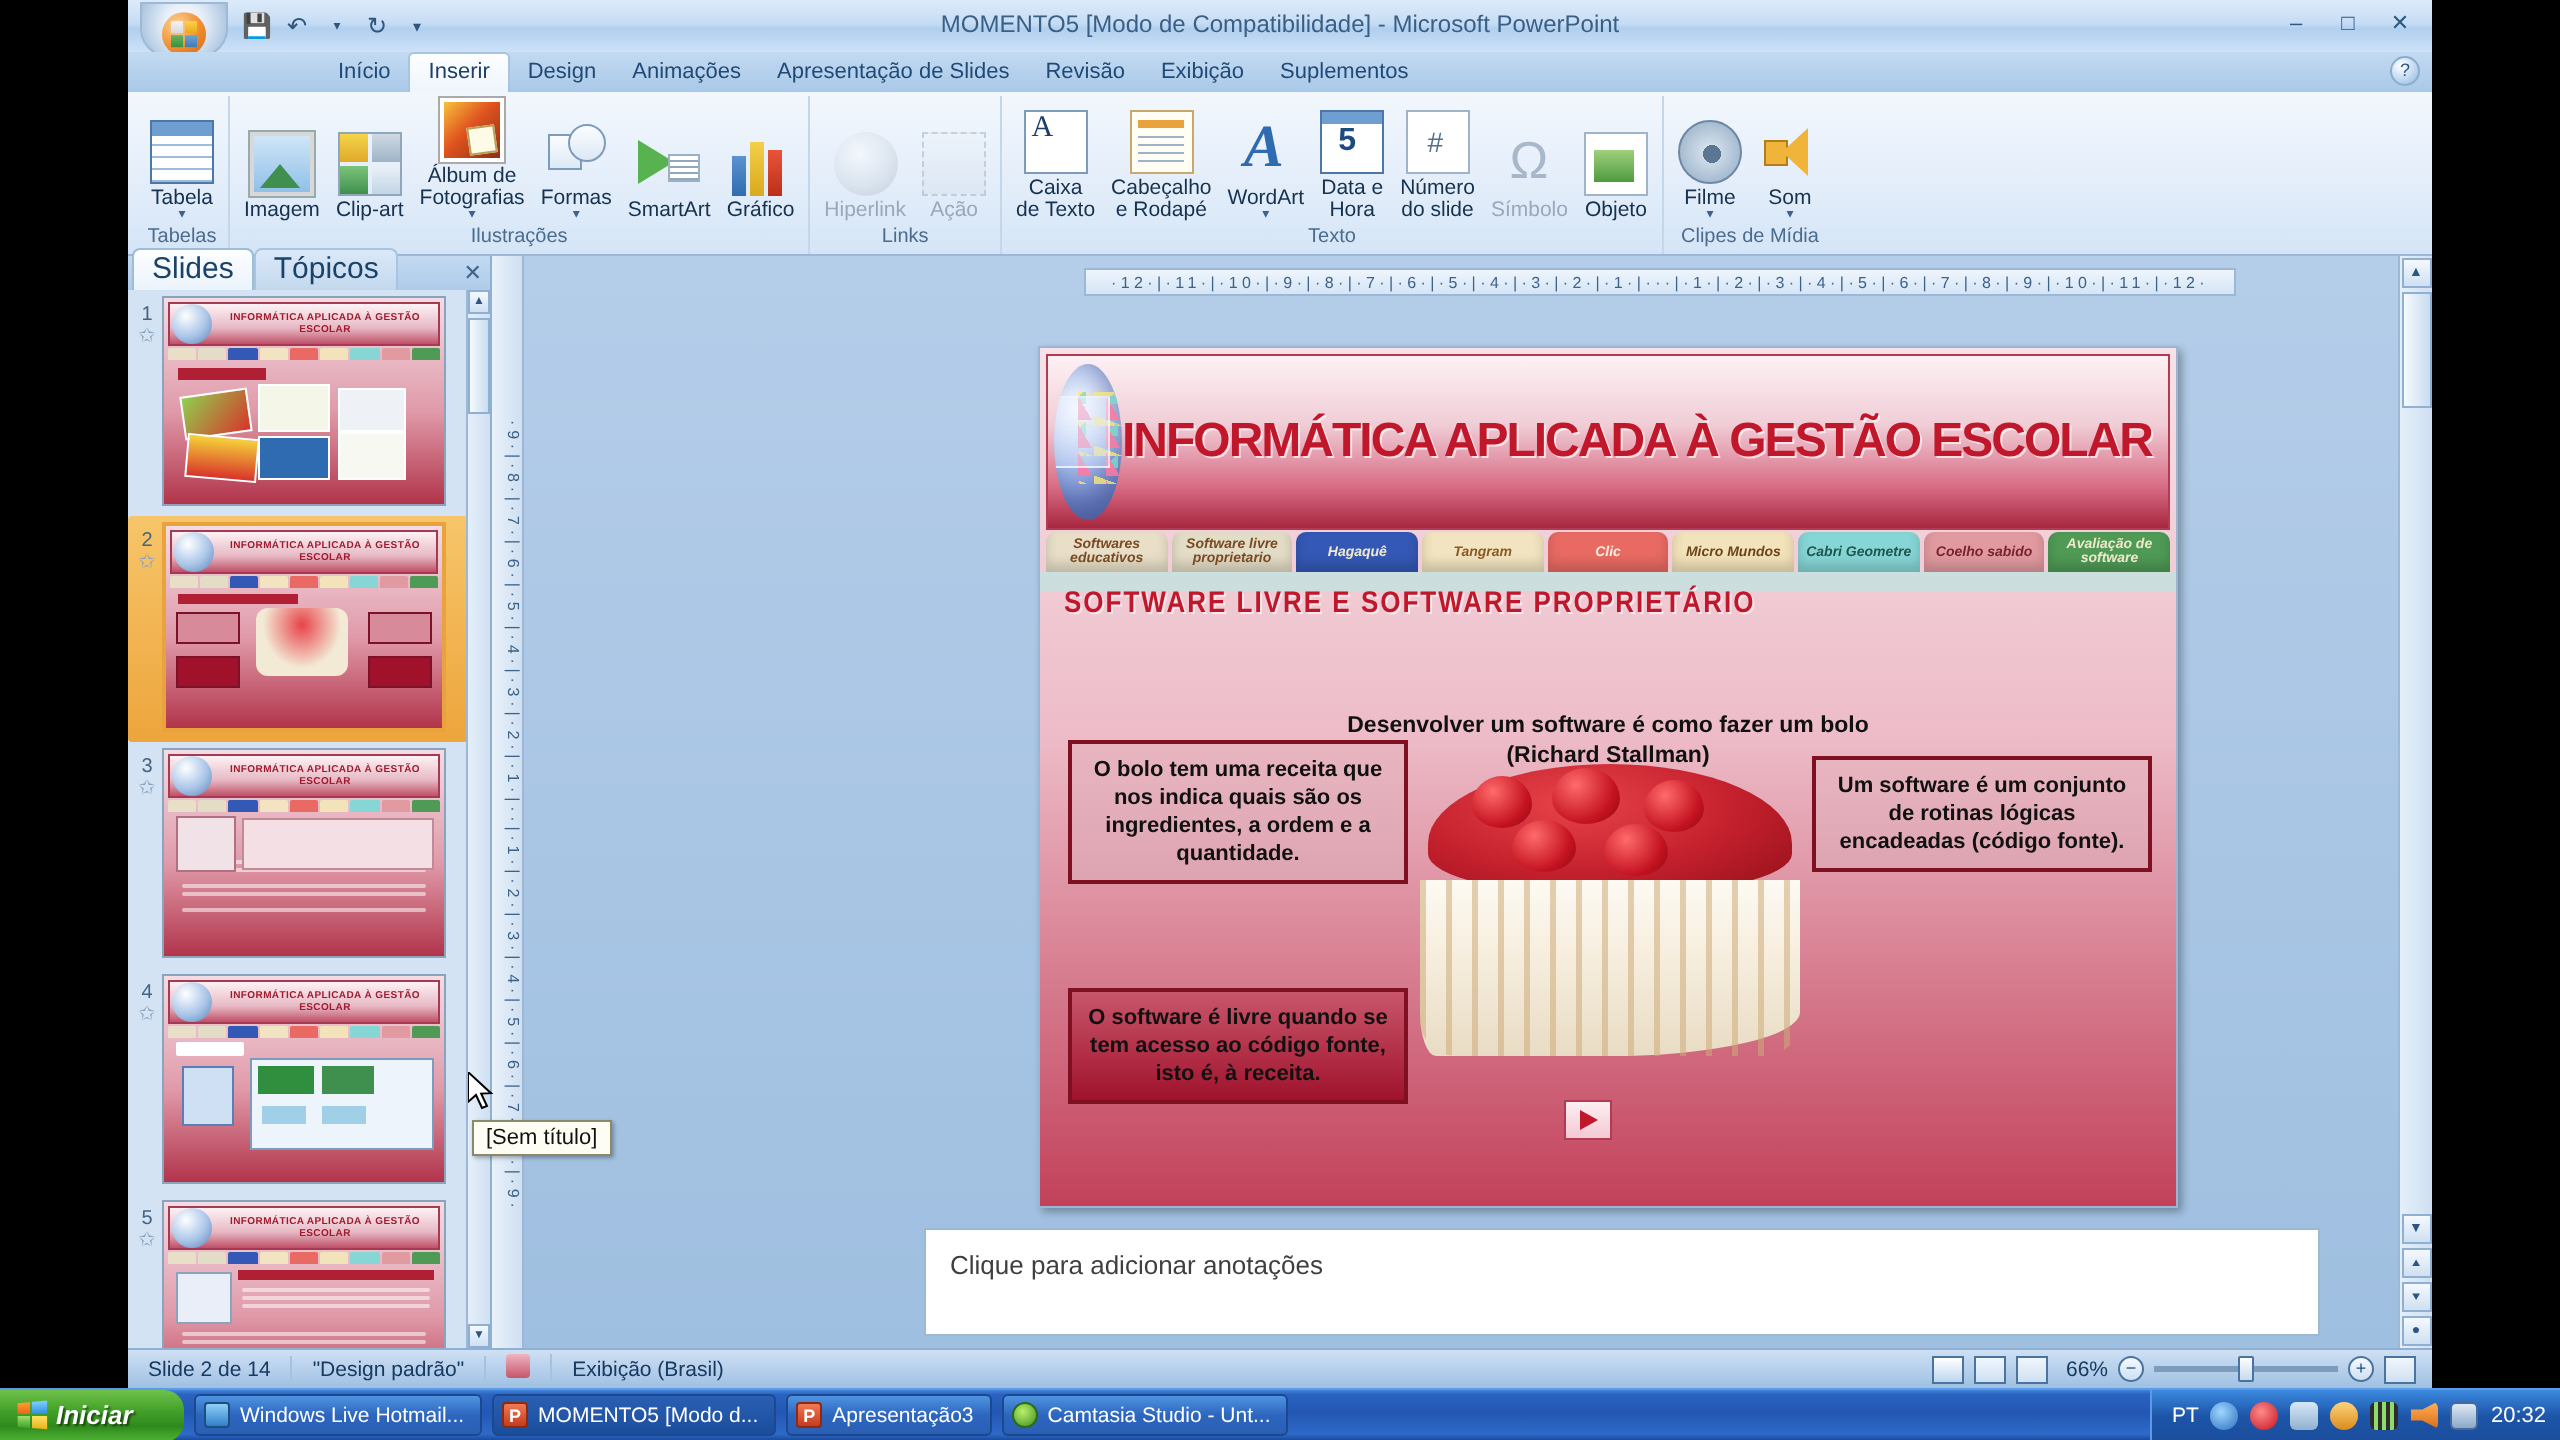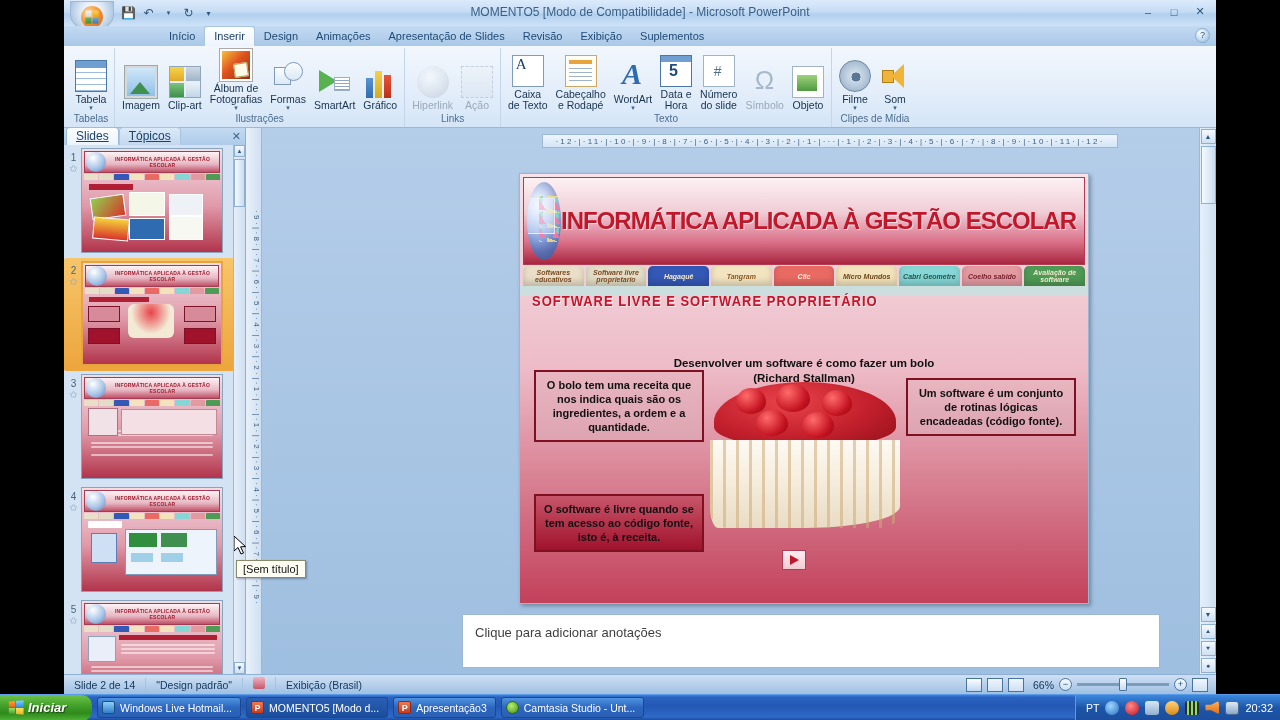--- a/index.html
+++ b/index.html
@@ -127,21 +127,21 @@
 
   
   #workarea { position:absolute; left:0; top:128px; width:1152px; height:546px;
      background:linear-gradient(#b4cde9,#9fbfe0); }
 
   
   #leftpanel { position:absolute; left:0; top:0; width:182px; height:546px;
      background:linear-gradient(#cfe0f4,#c3d8ef); border-right:1px solid #8fb0d3; }
   #panel-tabs { position:relative; height:17px; display:flex; align-items:flex-end; padding-left:2px;
      background:linear-gradient(#c3daf2,#aecbe9); }
-  .ptab { font-size:12px; padding:1px 9px 2px; color:#1b4268; border-radius:4px 4px 0 0; cursor:default;text-decoration:underline; }
+  .ptab { font-size:15px; padding:1px 9px 2px; color:#1b4268; border-radius:4px 4px 0 0; cursor:default; }
   .ptab.active { background:linear-gradient(#fdfeff,#eaf3fc); border:1px solid #9dbcd8; border-bottom:none; }
   .ptab.inactive { background:linear-gradient(#dbe9f8,#c3d8ee); border:1px solid #a8c4de; border-bottom:none; }
   #panel-close { position:absolute; right:4px; top:2px; font-size:11px; color:#3c648c; }
   #thumbs { position:absolute; left:0; top:17px; width:170px; height:529px; overflow:hidden;
      background:#d4e3f4; }
   .thumb-row { position:relative; height:113px; display:flex; align-items:flex-start; padding:3px 2px 0 2px; }
   .thumb-num { width:15px; text-align:center; font-size:10px; color:#46637f; padding-top:4px; line-height:11px; }
   .thumb-star { font-size:10px; color:#8aa4bd; display:block; }
   .thumb-frame { width:142px; height:105px; border:1px solid #8aa4bd; background:#fff; position:relative; overflow:hidden; }
   .thumb-row.sel .thumb-frame { border:2px solid #e8a33d; }

